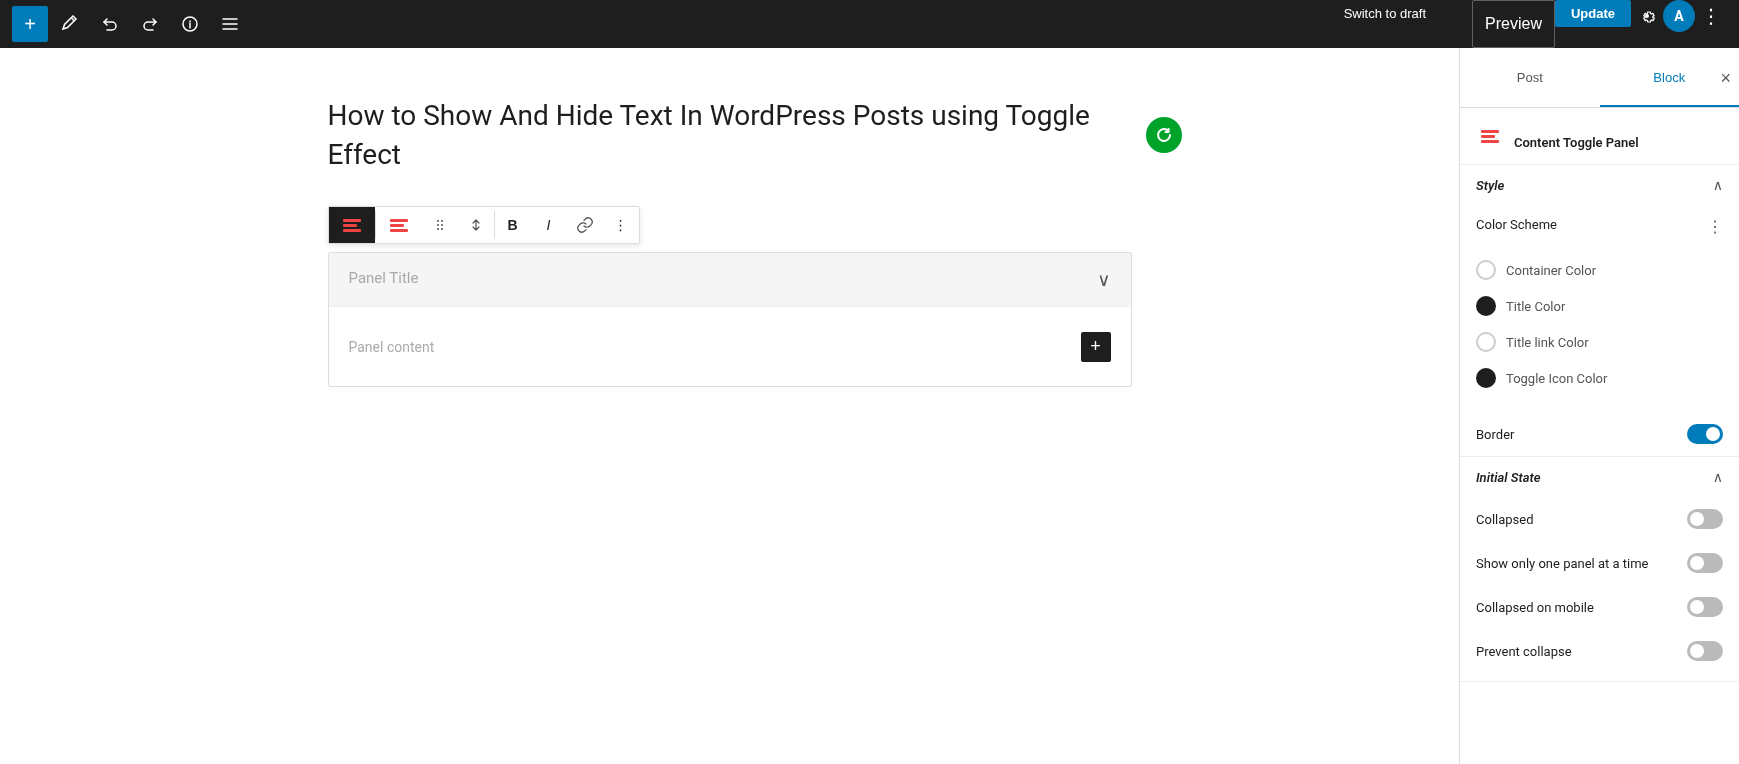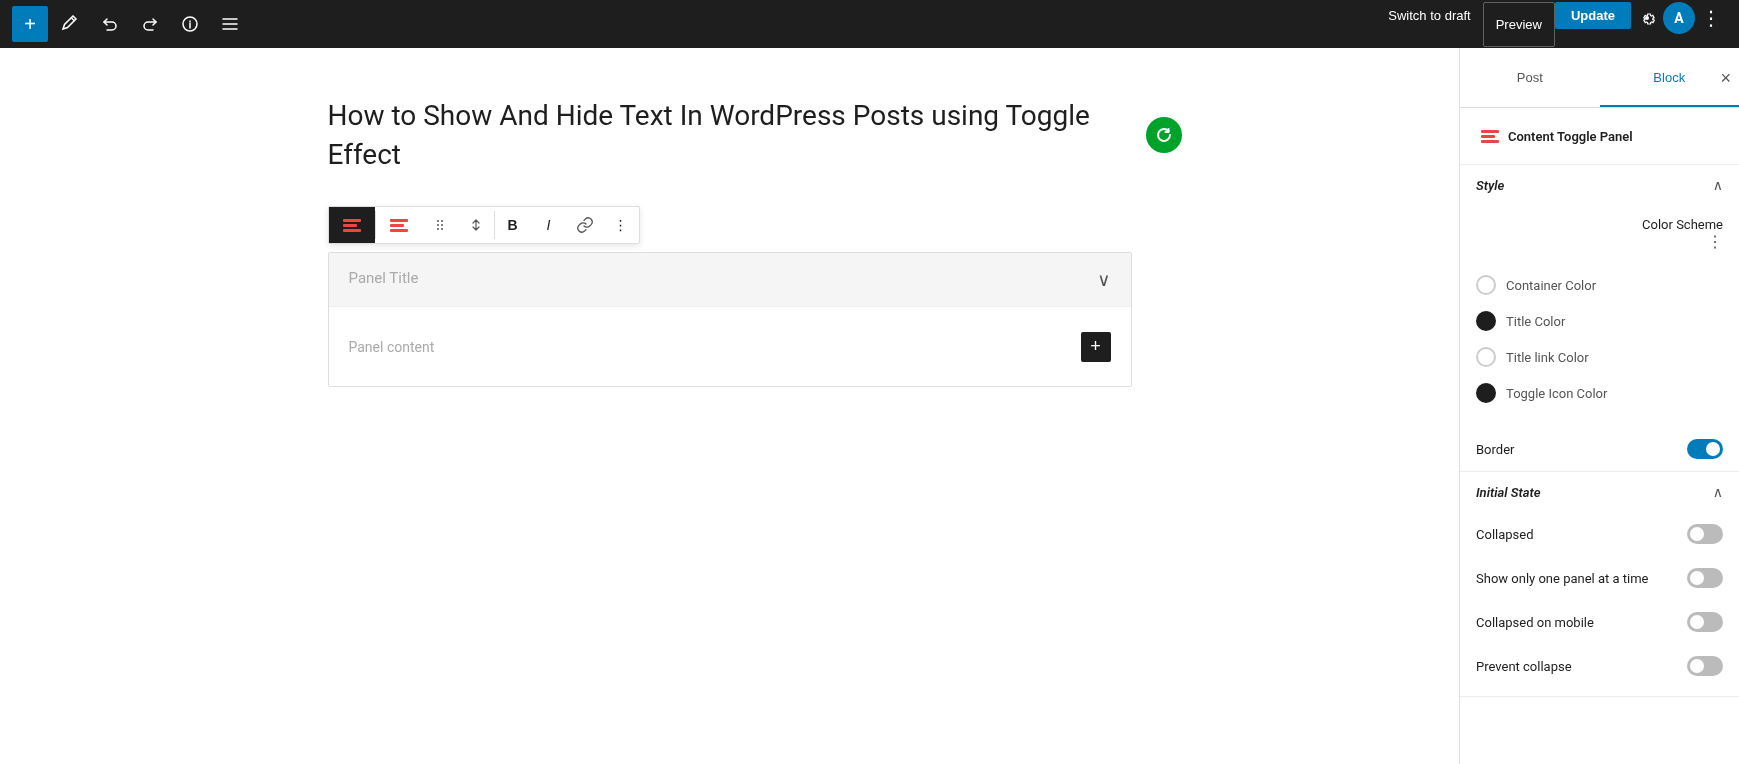--- a/index.html
+++ b/index.html
@@ -18,21 +18,21 @@
       width: 36px; height: 36px; display: flex; align-items: center; justify-content: center;
       border-radius: 2px; font-size: 16px;
     }
     .toolbar-btn.add { background: #007cba; color: #fff; font-size: 20px; font-weight: 300; }
     .switch-draft-btn {
       background: none; border: none; color: #fff; cursor: pointer;
       font-size: 13px; padding: 6px 12px;
     }
     .preview-btn {
       background: none; border: 1px solid rgba(255,255,255,0.3); color: #fff;
-      cursor: pointer; font-size: 13px; padding: 14px 12px; border-radius: 2px;
+      cursor: pointer; font-size: 16px; padding: 14px 12px; border-radius: 2px; margin-left: 34px;
     }
     .update-btn {
       background: #007cba; border: none; color: #fff; cursor: pointer;
       font-size: 13px; padding: 6px 16px; border-radius: 2px; font-weight: 600;
     }
     .top-bar-icon {
       width: 32px; height: 32px; display: flex; align-items: center; justify-content: center;
       color: #fff; cursor: pointer; border-radius: 2px;
     }
     .avatar-icon {
@@ -122,42 +122,41 @@
       position: absolute; bottom: 0; left: 50%; width: 50%; height: 2px; background: #007cba;
       transform: translateX(0);
     }
     .sidebar-close {
       position: absolute; right: 8px; top: 50%; transform: translateY(-50%);
       background: none; border: none; cursor: pointer; color: #555; font-size: 18px;
     }
 
     
     .block-info {
-      padding: 14px 16px; display: flex; align-items: center; gap: 4px;
+      padding: 14px 16px; display: flex; align-items: flex-end; gap: 10px;
       border-bottom: 1px solid #eee;
     }
     .block-info-icon {
       width: 28px; height: 28px; display: flex; align-items: center; justify-content: center;
     }
     .block-info-name { font-weight: 600; font-size: 13px; }
 
     
     .sidebar-section { border-bottom: 1px solid #eee; }
     .sidebar-section-header {
       display: flex; align-items: center; justify-content: space-between;
       padding: 12px 16px; cursor: pointer;
     }
     .sidebar-section-title { font-size: 13px; font-weight: 600; color: #1e1e1e; font-style: italic; }
     .sidebar-section-chevron { color: #555; font-size: 14px; }
 
     
     .color-scheme-header {
-      display: flex; align-items: flex-end; justify-content: space-between;
+      display: flex; align-items: flex-start; justify-content: space-between;
       padding: 12px 16px;
-      flex-direction: column;
     }
     .color-scheme-title { font-size: 13px; color: #1e1e1e; }
     .three-dots { color: #555; font-size: 16px; cursor: pointer; }
 
     .color-options { padding: 4px 16px 16px; }
     .color-option {
       display: flex; align-items: center; gap: 10px; padding: 8px 0; cursor: pointer;
     }
     .color-dot {
       width: 20px; height: 20px; border-radius: 50%; border: 2px solid #ddd; flex-shrink: 0;

